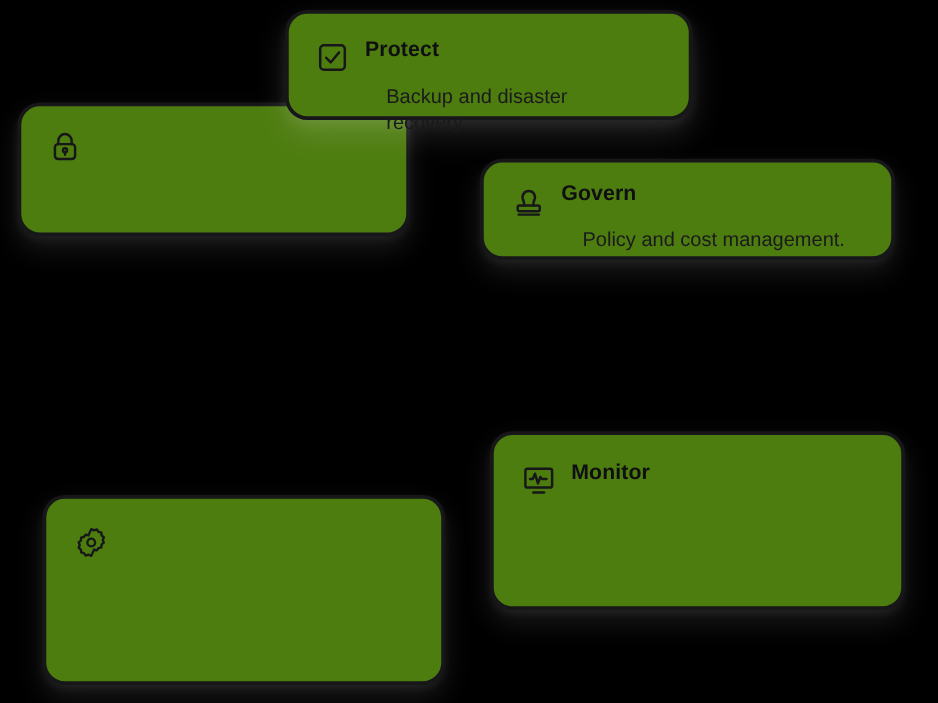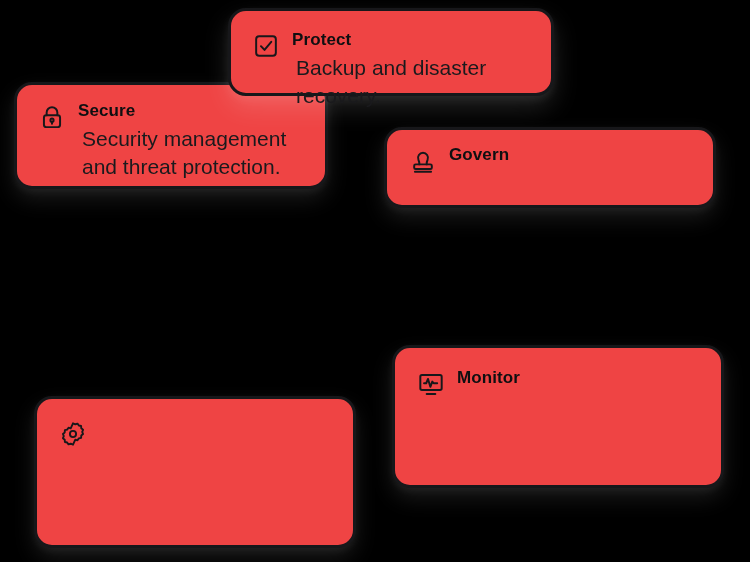--- a/index.html
+++ b/index.html
@@ -18,21 +18,21 @@
     position: relative;
     width: 750px;
     height: 562px;
     background: #000000;
   }
 
   
   .card {
     position: absolute;
     box-sizing: border-box;
-    background: #ef4444;
+    background: #4d7c0f;
     border: 3px solid #17171a;
     border-radius: 18px;
     display: flex;
     align-items: flex-start;
     box-shadow: 0 10px 22px rgba(255,255,255,0.10),
                 0 3px 8px rgba(255,255,255,0.06);
   }
   .card-inner {
     display: flex;
     align-items: flex-start;
@@ -60,25 +60,25 @@
   }
   .card-title {
     font-size: 17px;
     font-weight: 700;
     line-height: 1.18;
     color: #0f0f11;
     letter-spacing: 0.1px;
     margin: 0 0 1px 0;
   }
   .card-desc {
-    font-size: 21px;
+    font-size: 16px;
     font-weight: 400;
     line-height: 1.33;
     color: #1a1a1d;
-    margin: 4px;
+    margin: 17px;
   }
 
   
   #card-protect {
     left: 228px; top: 8px;
     width: 326px; height: 88px;
     padding: 19px 18px 18px 20px;
     z-index: 5;
     box-shadow: 0 12px 26px rgba(255,255,255,0.13),
                 0 4px 10px rgba(255,255,255,0.07);
@@ -131,38 +131,35 @@
   <div class="card" id="card-secure">
     <div class="card-inner">
       <span class="icon-wrap">
         <svg viewBox="0 0 32 32" fill="none" stroke="currentColor" stroke-width="2.1" stroke-linecap="round" stroke-linejoin="round" aria-hidden="true">
           <path d="M10.3 14.2 V11.3 a5.7 5.7 0 0 1 11.4 0 v2.9"></path>
           <rect x="7.4" y="14.2" width="17.2" height="12.6" rx="2.6"></rect>
           <circle cx="16" cy="19.4" r="1.7"></circle>
           <path d="M16 21.1 V23.2"></path>
         </svg>
       </span>
-      <div class="text-col">
-        <div class="card-title">Secure</div>
-        <div class="card-desc">Security management and threat protection.</div>
-      </div>
     </div>
   </div>
 
   <div class="card" id="card-govern">
     <div class="card-inner">
       <span class="icon-wrap">
         <svg viewBox="0 0 32 32" fill="none" stroke="currentColor" stroke-width="2.1" stroke-linecap="round" stroke-linejoin="round" aria-hidden="true">
           <path d="M12.1 19.6 q0-3.0 -1.0-5.0 a5.3 5.3 0 1 1 9.8 0 q-1.0 2.0 -1.0 5.0"></path>
           <rect x="6.6" y="19.6" width="18.8" height="5.0" rx="1.5"></rect>
           <path d="M7.4 27.4 H24.6"></path>
         </svg>
       </span>
       <div class="text-col">
         <div class="card-title">Govern</div>
+        <div class="card-desc">Policy and cost management.</div>
       </div>
     </div>
   </div>
 
   <div class="card" id="card-monitor">
     <div class="card-inner">
       <span class="icon-wrap">
         <svg viewBox="0 0 32 32" fill="none" stroke="currentColor" stroke-width="2.1" stroke-linecap="round" stroke-linejoin="round" aria-hidden="true">
           <rect x="4.6" y="6.4" width="22.8" height="16.0" rx="1.8"></rect>
           <path d="M8.6 15.2 h2.3 l1.9 -4.6 l2.5 8.4 l2.1 -5.6 l1.4 1.8 h3.8"></path>

